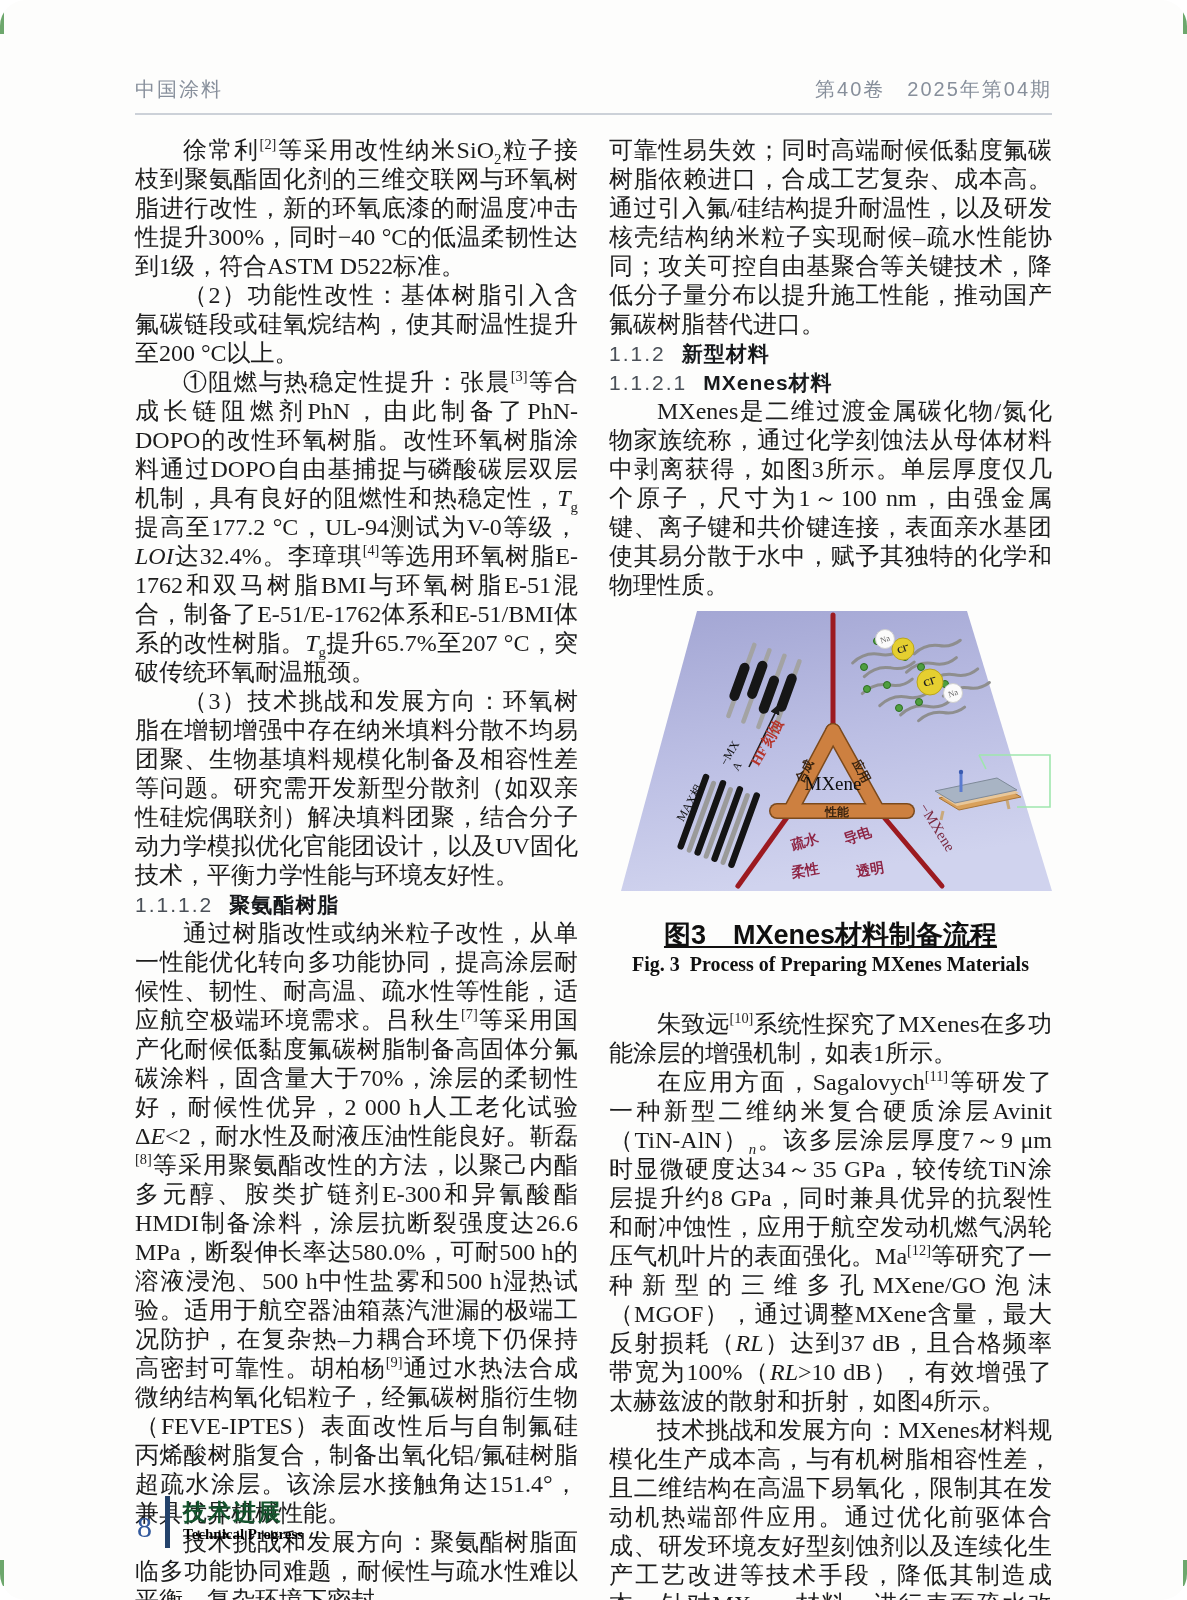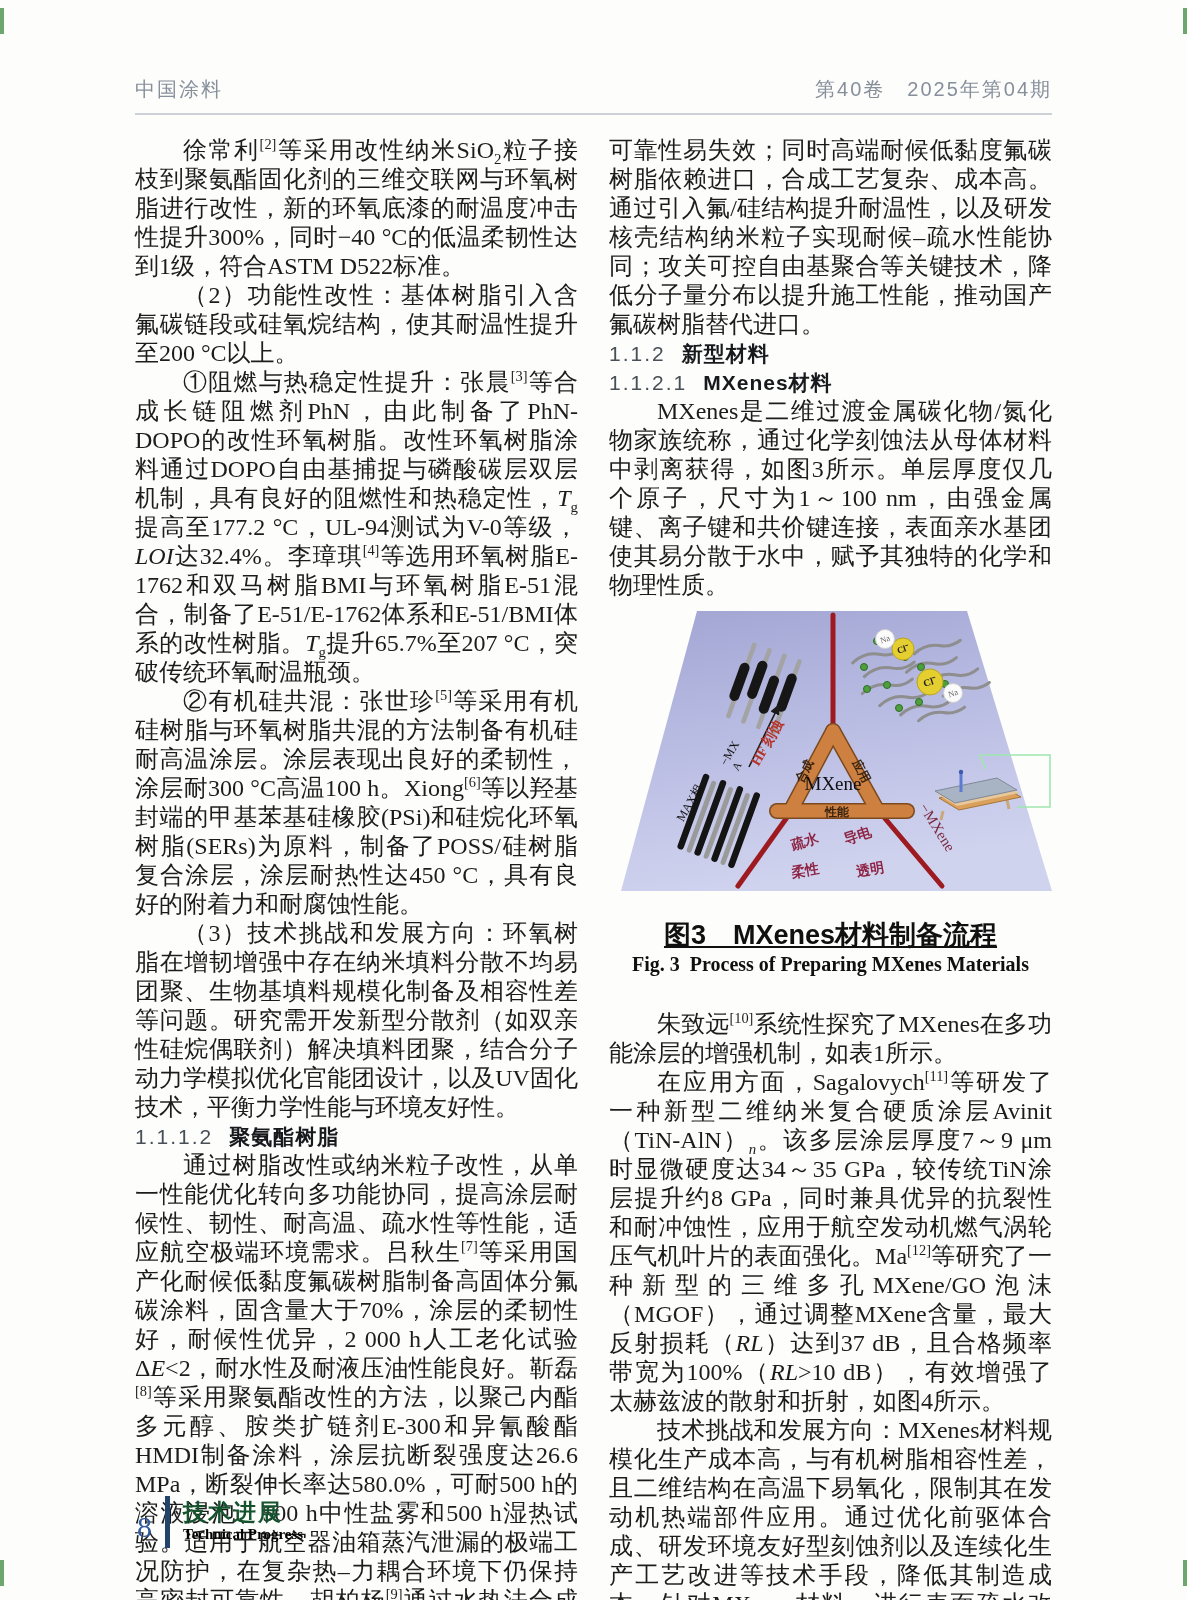--- a/index.html
+++ b/index.html
@@ -1,17 +1,17 @@
 <!DOCTYPE html>
 <html lang="zh"><head>
 <meta charset="utf-8">
 <style>
   html,body{margin:0;padding:0;background:#ffffff;}
   .page{position:relative;width:1187px;height:1600px;background:#fdfdfc;overflow:hidden;
-        font-family:"Liberation Serif","DejaVu Serif",serif;color:#1c1c1c;}
+        font-family:"Liberation Serif","DejaVu Serif",serif;color:#1c1c1c;border-radius:26px;}
   
   .header{position:absolute;left:135px;right:135px;top:76px;display:flex;
           justify-content:space-between;align-items:flex-end;
           font-family:"Liberation Sans","DejaVu Sans",sans-serif;
           font-size:20px;color:#878f9b;letter-spacing:2px;
           padding-bottom:10px;border-bottom:2px solid #ccd1d8;}
   
   .columns{position:absolute;left:135px;top:136px;width:917px;display:flex;column-gap:31px;}
   .col{width:443px;}
   .para{margin:0;font-size:24px;line-height:29px;text-align:justify;text-indent:2em;}
@@ -53,21 +53,20 @@
     <span>中国涂料</span>
     <span>第40卷　2025年第04期</span>
   </div>
 
   <div class="columns">
 
     <div class="col">
         <p class="para">徐常利<sup>[2]</sup>等采用改性纳米SiO<sub>2</sub>粒子接枝到聚氨酯固化剂的三维交联网与环氧树脂进行改性，新的环氧底漆的耐温度冲击性提升300%，同时−40 °C的低温柔韧性达到1级，符合ASTM D522标准。</p>
         <p class="para">（2）功能性改性：基体树脂引入含氟碳链段或硅氧烷结构，使其耐温性提升至200 °C以上。</p>
         <p class="para">①阻燃与热稳定性提升：张晨<sup>[3]</sup>等合成长链阻燃剂PhN，由此制备了PhN-DOPO的改性环氧树脂。改性环氧树脂涂料通过DOPO自由基捕捉与磷酸碳层双层机制，具有良好的阻燃性和热稳定性，<i>T</i><sub>g</sub>提高至177.2 °C，UL-94测试为V-0等级，<i>LOI</i>达32.4%。李璋琪<sup>[4]</sup>等选用环氧树脂E-1762和双马树脂BMI与环氧树脂E-51混合，制备了E-51/E-1762体系和E-51/BMI体系的改性树脂。<i>T</i><sub>g</sub>提升65.7%至207 °C，突破传统环氧耐温瓶颈。</p>
-        <p class="para">②有机硅共混：张世珍<sup>[5]</sup>等采用有机硅树脂与环氧树脂共混的方法制备有机硅耐高温涂层。涂层表现出良好的柔韧性，涂层耐300 °C高温100 h。Xiong<sup>[6]</sup>等以羟基封端的甲基苯基硅橡胶(PSi)和硅烷化环氧树脂(SERs)为原料，制备了POSS/硅树脂复合涂层，涂层耐热性达450 °C，具有良好的附着力和耐腐蚀性能。</p>
         <p class="para">（3）技术挑战和发展方向：环氧树脂在增韧增强中存在纳米填料分散不均易团聚、生物基填料规模化制备及相容性差等问题。研究需开发新型分散剂（如双亲性硅烷偶联剂）解决填料团聚，结合分子动力学模拟优化官能团设计，以及UV固化技术，平衡力学性能与环境友好性。</p>
         <div class="sec-h"><span class="sec-num">1.1.1.2</span><span class="sec-title">聚氨酯树脂</span></div>
         <p class="para">通过树脂改性或纳米粒子改性，从单一性能优化转向多功能协同，提高涂层耐候性、韧性、耐高温、疏水性等性能，适应航空极端环境需求。吕秋生<sup>[7]</sup>等采用国产化耐候低黏度氟碳树脂制备高固体分氟碳涂料，固含量大于70%，涂层的柔韧性好，耐候性优异，2&nbsp;000 h人工老化试验Δ<i>E</i>&lt;2，耐水性及耐液压油性能良好。靳磊<sup>[8]</sup>等采用聚氨酯改性的方法，以聚己内酯多元醇、胺类扩链剂E-300和异氰酸酯HMDI制备涂料，涂层抗断裂强度达26.6 MPa，断裂伸长率达580.0%，可耐500 h的溶液浸泡、500 h中性盐雾和500 h湿热试验。适用于航空器油箱蒸汽泄漏的极端工况防护，在复杂热–力耦合环境下仍保持高密封可靠性。胡柏杨<sup>[9]</sup>通过水热法合成微纳结构氧化铝粒子，经氟碳树脂衍生物（FEVE-IPTES）表面改性后与自制氟硅丙烯酸树脂复合，制备出氧化铝/氟硅树脂超疏水涂层。该涂层水接触角达151.4°，兼具优异机械性能。</p>
         <p class="para">技术挑战和发展方向：聚氨酯树脂面临多功能协同难题，耐候性与疏水性难以平衡，复杂环境下密封</p>
       </div>
 
     <div class="col">
       <div>
           <p class="para noindent">可靠性易失效；同时高端耐候低黏度氟碳树脂依赖进口，合成工艺复杂、成本高。通过引入氟/硅结构提升耐温性，以及研发核壳结构纳米粒子实现耐候–疏水性能协同；攻关可控自由基聚合等关键技术，降低分子量分布以提升施工性能，推动国产氟碳树脂替代进口。</p>
           <div class="sec-h"><span class="sec-num">1.1.2</span><span class="sec-title">新型材料</span></div>

